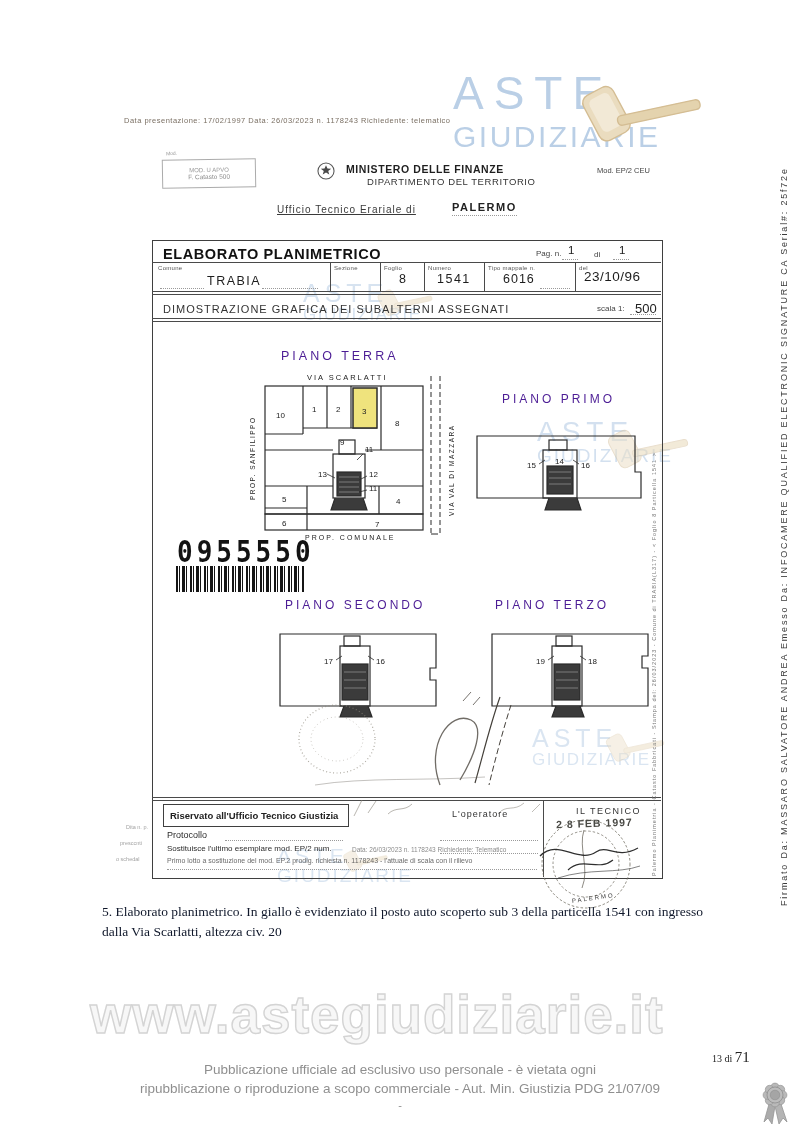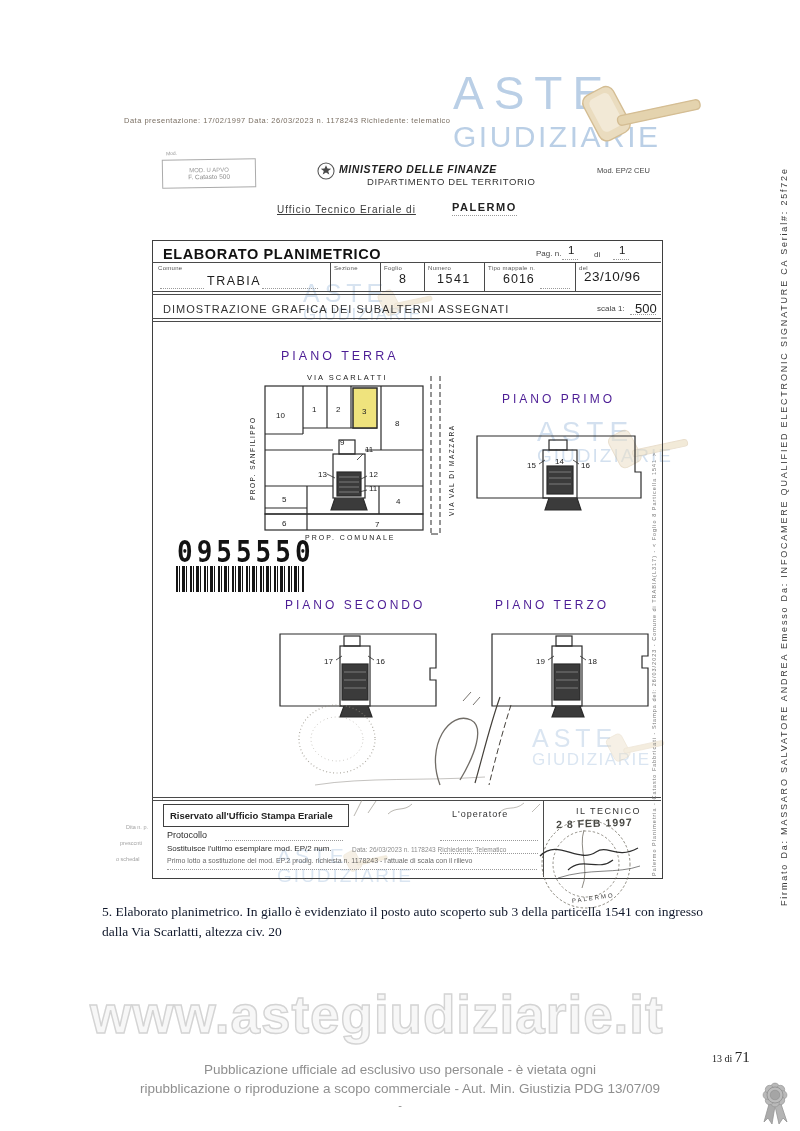--- a/index.html
+++ b/index.html
@@ -93,21 +93,21 @@
   <div class="abs" style="left:162px;top:159px;width:92px;height:27px;border:1px solid #8f8f8f;opacity:.75;transform:rotate(-1deg);
        display:flex;flex-direction:column;justify-content:center;align-items:center;">
     <div style="font-size:6px;color:#777;">MOD. U APVO</div>
     <div style="font-size:6.5px;color:#666;">F.   Catasto   500</div>
   </div>
 
   <svg class="abs" style="left:317px;top:162px;" width="18" height="18" viewBox="0 0 17 17">
     <circle cx="8.5" cy="8.5" r="7.6" fill="none" stroke="#555" stroke-width="1"></circle>
     <path d="M8.5,3 L9.9,6.2 L13.4,6.3 L10.6,8.4 L11.6,11.8 L8.5,9.8 L5.4,11.8 L6.4,8.4 L3.6,6.3 L7.1,6.2 Z" fill="#4a4a4a"></path>
   </svg>
-  <div class="abs nowrap" style="left:339px;top:163px;font-size:10.5px;font-weight:700;color:#1f1f1f;letter-spacing:.6px;font-style:italic;">MINISTERO DELLE FINANZE</div>
+  <div class="abs nowrap" style="left:346px;top:163px;font-size:10.5px;font-weight:700;color:#1f1f1f;letter-spacing:.6px;">MINISTERO DELLE FINANZE</div>
   <div class="abs nowrap" style="left:339px;top:176px;font-size:9.5px;color:#333;letter-spacing:.6px;padding-left:28px;">DIPARTIMENTO DEL TERRITORIO</div>
   <div class="abs nowrap" style="left:597px;top:166px;font-size:7.5px;color:#444;">Mod. EP/2 CEU</div>
   <div class="abs nowrap" style="left:277px;top:204px;font-size:10px;color:#3a3a3a;letter-spacing:1px;text-decoration:underline;">Ufficio Tecnico Erariale di</div>
   <div class="abs nowrap" style="left:452px;top:201px;font-size:11px;font-weight:600;color:#222;letter-spacing:1.5px;border-bottom:1px dotted #999;padding-bottom:2px;">PALERMO</div>
 
   <div id="docbox"></div>
 
   <div class="abs nowrap" style="left:163px;top:246px;font-size:14.5px;font-weight:700;color:#111;letter-spacing:.6px;">ELABORATO PLANIMETRICO</div>
   <div class="abs" style="left:536px;top:249px;font-size:8px;color:#444;">Pag. n.</div>
   <div class="abs" style="left:568px;top:244px;font-size:11.5px;color:#222;">1</div>
@@ -272,21 +272,21 @@
   <div class="hline" style="left:152px;top:797px;width:509px;"></div>
   <div class="hline" style="left:152px;top:800px;width:509px;"></div>
   <div class="vline" style="left:543px;top:800px;height:77px;"></div>
 
   <svg class="abs" style="left:348px;top:796px;" width="200" height="26" viewBox="0 0 200 26">
     <path d="M6,20 L14,4 M20,17 L28,5 M40,18 C48,10 56,16 64,8" stroke="#8a857c" stroke-width="1" fill="none" opacity=".6"></path>
     <path d="M150,18 C158,8 166,16 176,7 M184,16 l8,-8" stroke="#8a857c" stroke-width="1" fill="none" opacity=".55"></path>
   </svg>
 
   <div class="abs" style="left:163px;top:804px;width:184px;height:21px;border:1.2px solid #3f3f3f;display:flex;align-items:center;">
-    <span style="font-size:9.5px;font-weight:700;color:#222;padding-left:6px;">Riservato all'Ufficio Stampa Erariale</span>
+    <span style="font-size:9.5px;font-weight:700;color:#222;padding-left:6px;">Riservato all'Ufficio Tecnico Giustizia</span>
   </div>
   <div class="abs" style="left:452px;top:809px;font-size:9px;color:#333;letter-spacing:1px;">L'operatore</div>
   <div class="abs" style="left:576px;top:806px;font-size:9px;color:#333;letter-spacing:1.5px;">IL TECNICO</div>
   <div class="abs nowrap" style="left:556px;top:817px;font-size:10.5px;font-weight:700;color:#4a4a45;letter-spacing:1px;transform:rotate(-2deg);z-index:3;">2 8  FEB  1997</div>
 
   <svg class="abs" style="left:538px;top:808px;z-index:2;" width="105" height="108" viewBox="0 0 105 108">
     <circle cx="48" cy="56" r="44" fill="none" stroke="#6e6a5e" stroke-width="1" stroke-dasharray="2.5 2" opacity=".8"></circle>
     <circle cx="48" cy="56" r="33" fill="none" stroke="#6e6a5e" stroke-width="1" stroke-dasharray="2.5 2" opacity=".7"></circle>
     <path d="M46,22 C40,40 52,60 44,80" stroke="#5d594e" stroke-width="1" fill="none" opacity=".7"></path>
     <path d="M2,48 C20,30 40,56 58,44 C70,36 78,52 100,40" stroke="#2f2f2f" stroke-width="1.3" fill="none"></path>
@@ -312,21 +312,21 @@
 
   <div class="abs serif" style="left:102px;top:902px;width:612px;font-size:13.5px;line-height:1.45;color:#0f172a;">5. Elaborato planimetrico. In giallo è evidenziato il posto auto scoperto sub 3 della particella 1541 con ingresso dalla Via Scarlatti, altezza civ. 20</div>
 
   <div id="site-wm">www.astegiudiziarie.it</div>
 
   <div class="abs serif" style="left:712px;top:1048px;color:#222;">
     <span style="font-size:10px;">13</span><span style="font-size:10px;"> di </span><span style="font-size:15px;">71</span>
   </div>
 
   <div class="footer-line" style="top:1062px;">Pubblicazione ufficiale ad esclusivo uso personale - è vietata ogni</div>
-  <div class="footer-line" style="top:1081px;">ripubblicazione o riproduzione a scopo commerciale - Aut. Min. Giustizia PDG 13/07/09</div>
+  <div class="footer-line" style="top:1081px;">ripubblicazione o riproduzione a scopo commerciale - Aut. Min. Giustizia PDG 21/07/09</div>
   <div class="footer-line" style="top:1099px;font-size:11px;">-</div>
 
   <div class="abs vrot" style="left:779px;top:906px;width:712px;font-size:9px;color:#3a3a3a;letter-spacing:1.8px;">Firmato Da: MASSARO SALVATORE ANDREA Emesso Da: INFOCAMERE QUALIFIED ELECTRONIC SIGNATURE CA Serial#: 25f72e</div>
 
   <svg class="abs" style="left:756px;top:1080px;" width="38" height="48" viewBox="0 0 38 48">
     <polygon points="13,24 19,26 16,44 12,38 8,42" fill="#ababab" stroke="#949494" stroke-width=".8"></polygon>
     <polygon points="25,24 19,26 23,44 27,38 31,42" fill="#b4b4b4" stroke="#949494" stroke-width=".8"></polygon>
     <g fill="#b9b9b9" stroke="#979797" stroke-width=".7">
       <circle cx="19" cy="7.5" r="4.4"></circle>
         <circle cx="24.3" cy="9.7" r="4.4"></circle>

